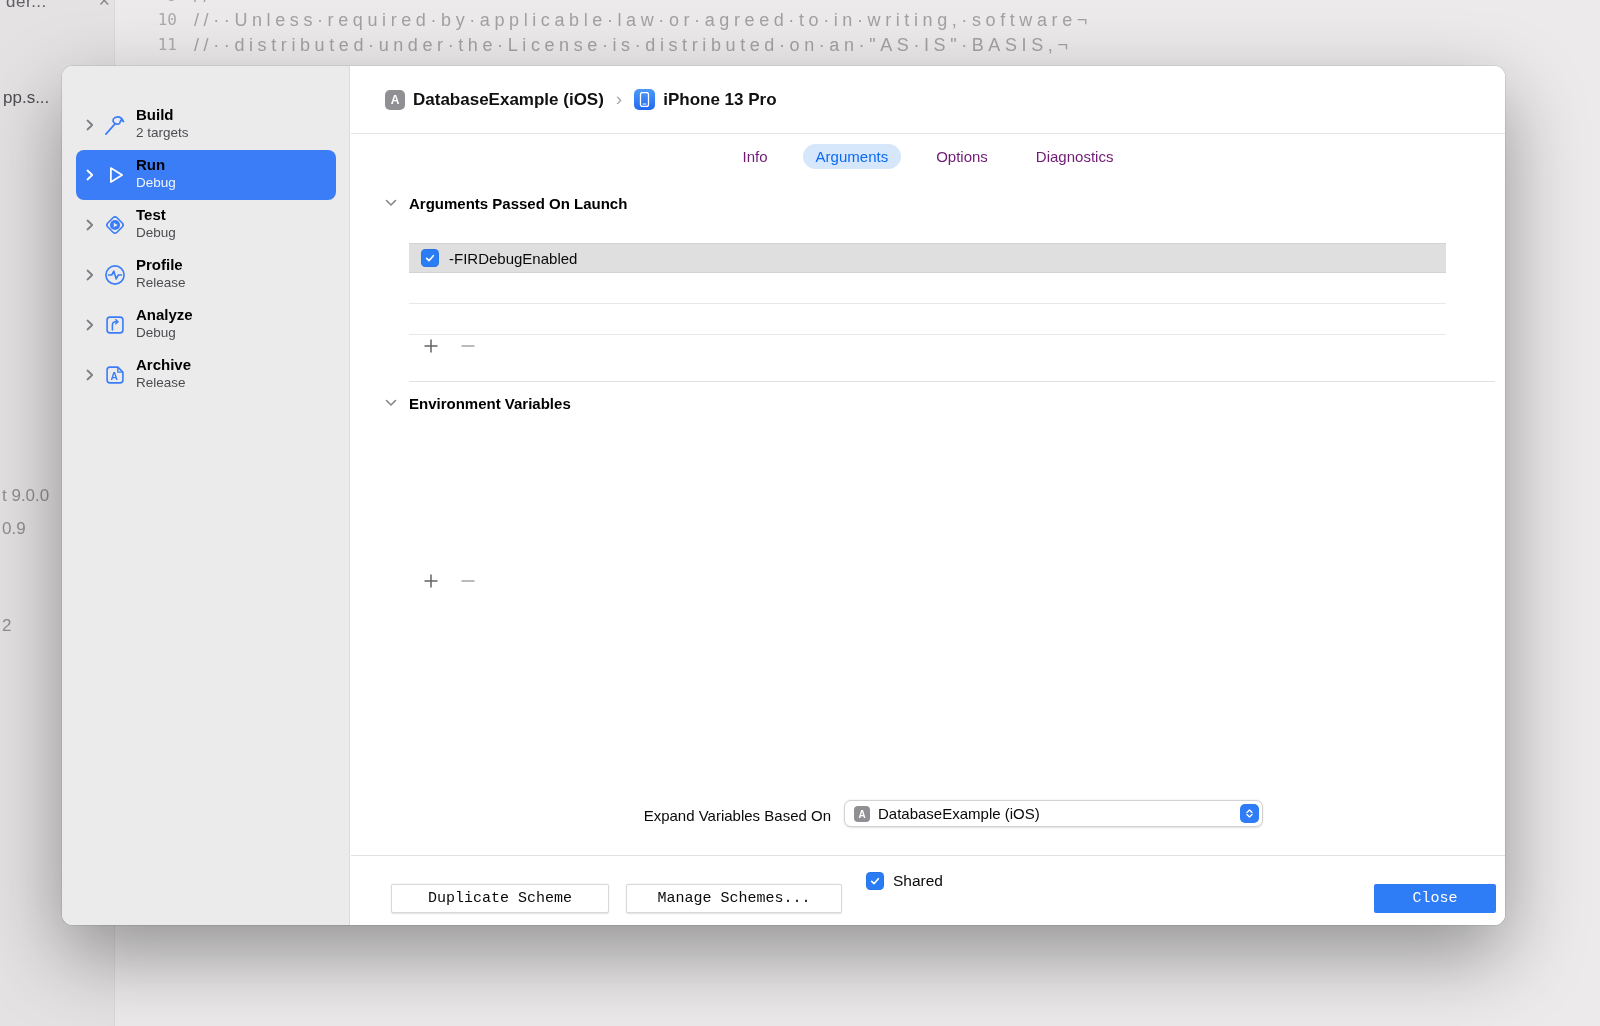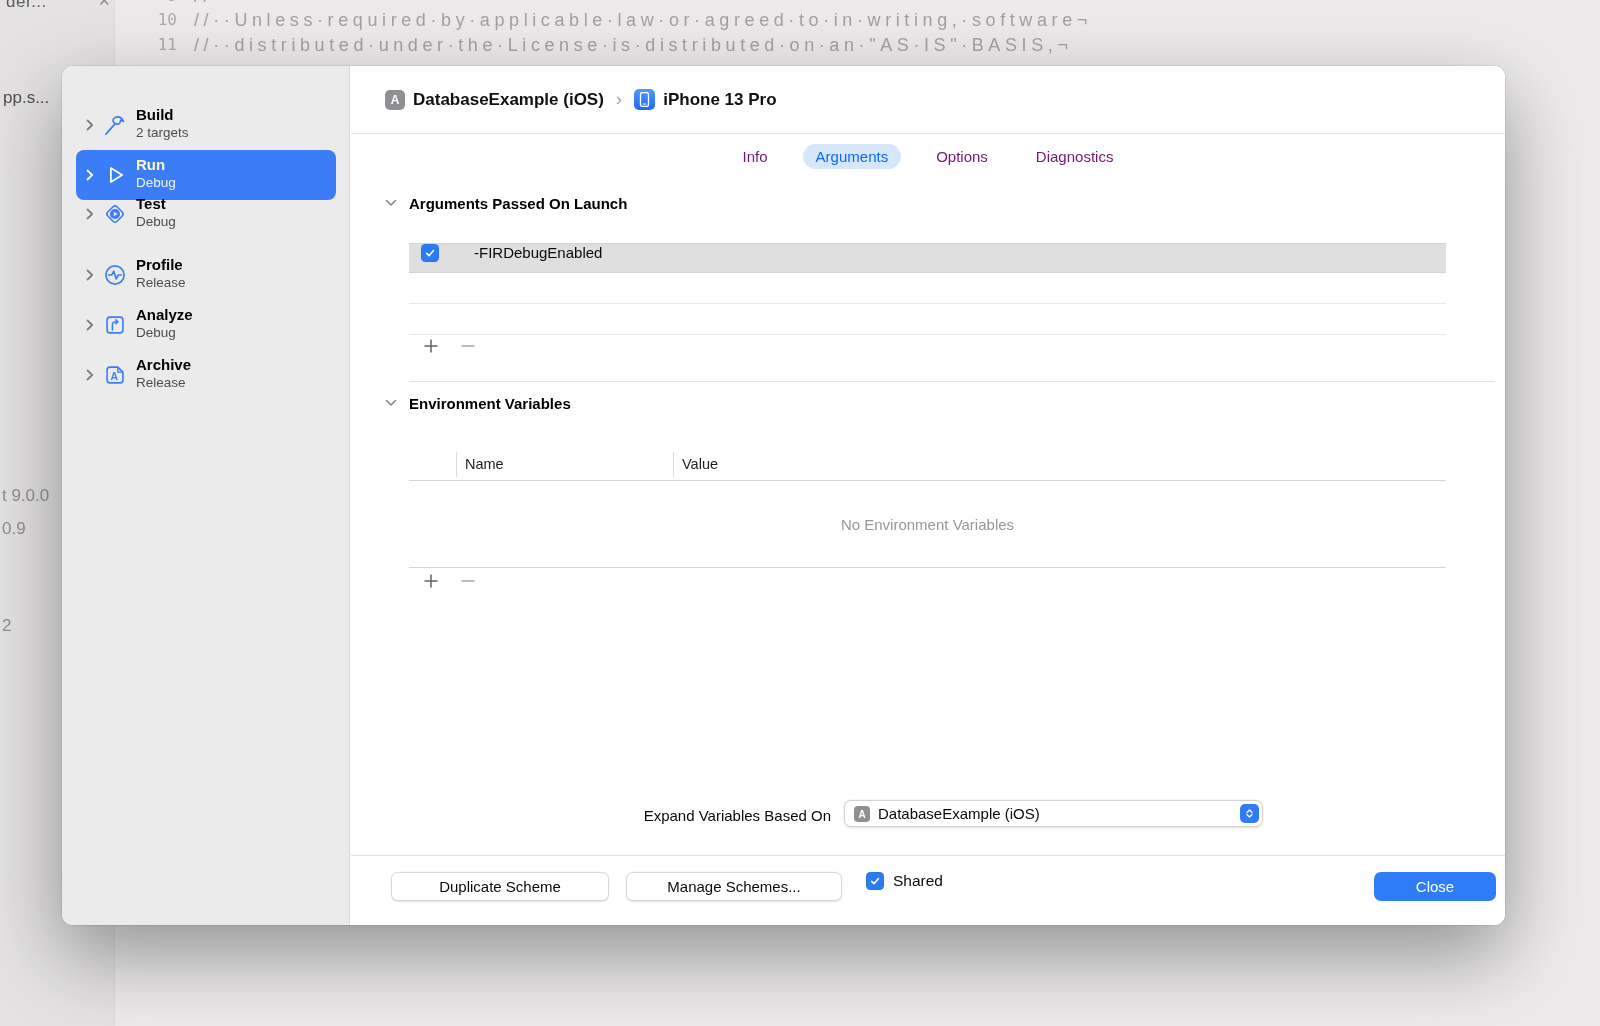--- a/index.html
+++ b/index.html
@@ -23,41 +23,41 @@
   .dialog { position:absolute; left:62px; top:66px; width:1443px; height:859px; background:#FFFFFF; border-radius:11px; box-shadow:0 30px 80px rgba(0,0,0,.38), 0 0 0 1px rgba(0,0,0,.07); overflow:hidden; }
 
   
   .scheme-sidebar { position:absolute; left:0; top:0; width:288px; height:966px; background:#ECEBEC; border-right:1px solid #DCDBDC;padding-left:35px; }
   .side-item { position:absolute; left:14px; width:260px; height:50px; border-radius:8px; }
   .side-item.selected { background:#3B7DF7; }
   .side-chevron { position:absolute; left:10px; top:19px; width:8px; height:12px; }
   .side-icon { position:absolute; left:26px; top:12px; width:26px; height:26px; }
   .side-title { position:absolute; left:60px; top:6px; font-size:15px; font-weight:700; color:#000; }
   .side-sub { position:absolute; left:60px; top:25px; font-size:13.5px; color:#4C4C50; }
-  .side-item.selected .side-title { color:#fef9c3; }
+  .side-item.selected .side-title { color:#000000; }
   .side-item.selected .side-sub { color:rgba(255,255,255,.92); }
 
   
   .scheme-main { position:absolute; left:289px; top:0; width:1154px; height:859px; background:#fff; }
 
   .bc { position:absolute; left:34px; top:0; height:67px; display:flex; align-items:center; gap:8px; }
   .bc-target-icon { width:20px; height:20px; background:#909094; border-radius:5px; color:#fff; font-size:12px; font-weight:700; display:flex; align-items:center; justify-content:center; }
   .bc-text { font-size:17px; font-weight:600; color:#111; }
   .bc-sep { font-size:19px; color:#A9A9AD; margin:0 4px; font-weight:400; transform:translateY(-1px); }
   .bc-device-icon { width:21px; height:21px; background:linear-gradient(180deg,#4D9BF8,#2268EF); border-radius:5px; display:flex; align-items:center; justify-content:center; }
 
   .tabbar { position:absolute; left:0; top:67px; width:1154px; height:45px; border-top:1px solid #E6E4E5; display:flex; align-items:center; justify-content:center; gap:22px; }
   .tab { font-size:15px; color:#701a75; padding:4px 13px; border-radius:14px; }
   .tab.selected { background:#D6E6FB; color:#0A6CF5; font-weight:500; }
 
   .sec-chevron { position:absolute; width:12px; height:8px; }
   .sec-title { position:absolute; font-size:15px; font-weight:700; color:#000; }
 
   .args-table { position:absolute; left:58px; top:177px; width:1037px; }
-  .arg-row { height:30px; background:#E0DFE0; border-top:1px solid #D4D3D4; border-bottom:1px solid #D4D3D4; display:flex; align-items:flex-start; padding-left:12px;gap:25px; }
+  .arg-row { height:30px; background:#E0DFE0; border-top:1px solid #D4D3D4; border-bottom:1px solid #D4D3D4; display:flex; align-items:center; padding-left:12px; }
   .arg-empty { height:31px; border-bottom:1px solid #E9E8E9; }
   .arg-label { font-size:15px; color:#0a0a0a; margin-left:10px; }
 
   .checkbox { width:18px; height:18px; background:#2A7CF5; border-radius:4.5px; display:inline-flex; align-items:center; justify-content:center; box-shadow:inset 0 0 0 .5px rgba(0,0,0,.12); flex:none; }
 
   .pm-btn { position:absolute; width:18px; height:18px; background:none; border:none; padding:0; cursor:default; }
 
   .divider { position:absolute; left:58px; width:1086px; height:1px; background:#E3E2E3; }
 
   .env-table { position:absolute; left:58px; top:382px; width:1037px; }
@@ -67,21 +67,21 @@
   .env-body { height:87px; border-bottom:1px solid #D8D7D8; display:flex; align-items:center; justify-content:center; }
   .env-empty { font-size:15px; color:#97969B; }
 
   .expand-label { position:absolute; right:674px; top:741px; font-size:15px; color:#0a0a0a; white-space:nowrap; }
   .popup { position:absolute; left:493px; top:734px; width:419px; height:27px; background:#fff; border:1px solid #D2D1D4; border-radius:7px; box-shadow:0 .5px 2px rgba(0,0,0,.12); }
   .popup-app-icon { position:absolute; left:9px; top:5px; width:16px; height:16px; background:#909094; border-radius:4px; color:#fff; font-size:10px; font-weight:700; display:flex; align-items:center; justify-content:center; }
   .popup-value { position:absolute; left:33px; top:4px; font-size:15px; color:#0a0a0a; }
   .popup-stepper { position:absolute; right:3px; top:3px; width:19px; height:19px; background:#2E7CF7; border-radius:5px; display:flex; align-items:center; justify-content:center; }
 
   .footer { position:absolute; left:0; top:789px; width:1154px; height:70px; border-top:1px solid #E2E1E2; background:#fff; }
-  .btn { position:absolute; top:16px; height:29px; border-radius:7px; font-family:Liberation Sans, sans-serif; font-size:15px; display:flex; align-items:center; justify-content:center; cursor:default; }
+  .btn { position:absolute; top:28px; height:29px; border-radius:2px; font-family:Liberation Mono, monospace; font-size:15px; display:flex; align-items:center; justify-content:center; cursor:default; }
   .btn-plain { background:#fff; border:1px solid #D9D8DA; box-shadow:0 .5px 1.5px rgba(0,0,0,.12); color:#0a0a0a; }
   .btn-close { background:#2E7CF6; border:none; color:#fff; font-weight:500; }
   .shared-wrap { position:absolute; left:515px; top:16px; display:flex; align-items:center; gap:9px; }
   .shared-label { font-size:15.5px; color:#0a0a0a; }
 </style>
 </head>
 <body>
 
 <div class="bg-navigator"></div>
 <span class="bg-editor-tab">der...</span>
@@ -124,21 +124,21 @@
       <svg class="side-chevron" viewBox="0 0 8 12">
           <path d="M1.5 1.5 L6.2 6 L1.5 10.5" fill="none" stroke="#FFFFFF" stroke-width="1.8" stroke-linecap="round" stroke-linejoin="round"></path>
         </svg>
       <svg class="side-icon" viewBox="0 0 24 24">
         <path d="M8.2 5.6 L18.6 12 L8.2 18.4 Z" fill="none" stroke="#FFFFFF" stroke-width="1.6" stroke-linejoin="round"></path>
       </svg>
       <span class="side-title">Run</span>
       <span class="side-sub">Debug</span>
     </div>
 
-    <div class="side-item" style="top:123px">
+    <div class="side-item" style="top:134px">
       <svg class="side-chevron" viewBox="0 0 8 12">
           <path d="M1.5 1.5 L6.2 6 L1.5 10.5" fill="none" stroke="#7E7E83" stroke-width="1.8" stroke-linecap="round" stroke-linejoin="round"></path>
         </svg>
       <svg class="side-icon" viewBox="0 0 24 24">
         <rect x="6" y="6" width="12" height="12" rx="2.6" transform="rotate(45 12 12)" fill="none" stroke="#3B7DF7" stroke-width="1.5"></rect>
         <circle cx="12" cy="12" r="4.7" fill="#3B7DF7"></circle>
         <path d="M10.9 9.9 L14.4 12 L10.9 14.1 Z" fill="#ECEBEC"></path>
       </svg>
       <span class="side-title">Test</span>
       <span class="side-sub">Debug</span>
@@ -234,31 +234,20 @@
         </svg>
     </button>
 
     <div class="divider" style="top:315px"></div>
 
     <svg class="sec-chevron" style="left:34px; top:333px" viewBox="0 0 12 8">
         <path d="M1.5 1.5 L6 6 L10.5 1.5" fill="none" stroke="#86868B" stroke-width="1.6" stroke-linecap="round" stroke-linejoin="round"></path>
       </svg>
     <div class="sec-title" style="left:58px; top:329px">Environment Variables</div>
 
-    <div class="env-table">
-      <div class="env-head">
-        <span class="env-col-sep" style="left:47px"></span>
-        <span class="env-col-label" style="left:56px">Name</span>
-        <span class="env-col-sep" style="left:264px"></span>
-        <span class="env-col-label" style="left:273px">Value</span>
-      </div>
-      <div class="env-body">
-        <span class="env-empty">No Environment Variables</span>
-      </div>
-    </div>
 
     <button class="pm-btn" style="left:71px; top:506px">
       <svg width="18" height="18" viewBox="0 0 18 18">
           <path d="M9 2.5 V15.5 M2.5 9 H15.5" stroke="#636367" stroke-width="1.5"></path>
         </svg>
     </button>
     <button class="pm-btn" style="left:108px; top:506px">
       <svg width="18" height="18" viewBox="0 0 18 18">
           <path d="M2.5 9 H15.5" stroke="#A4A4A8" stroke-width="1.5"></path>
         </svg>

